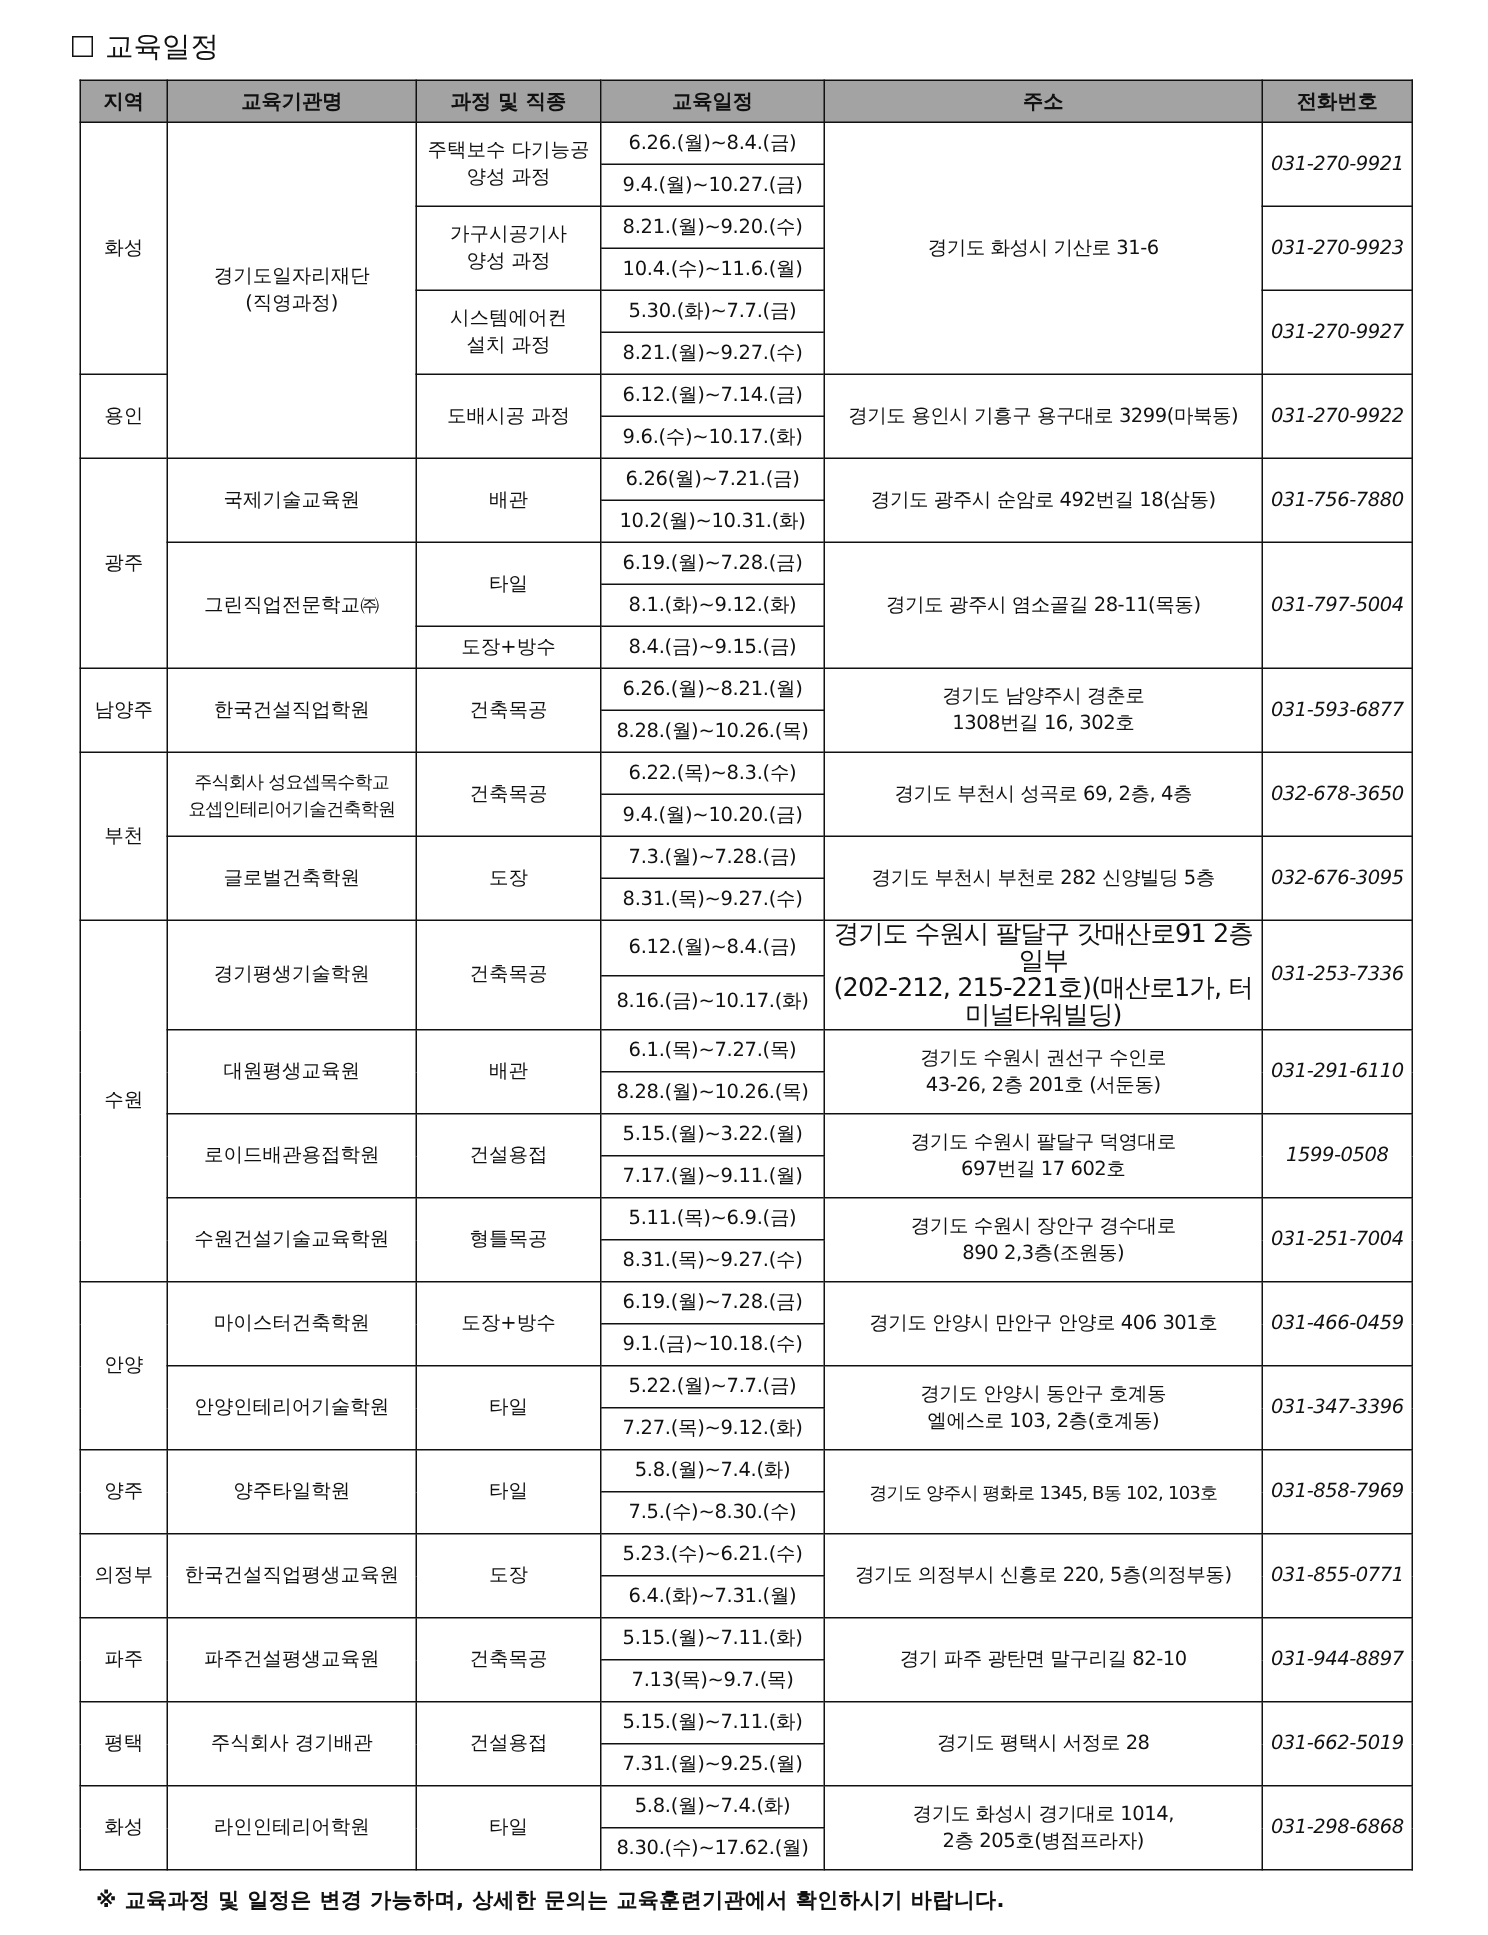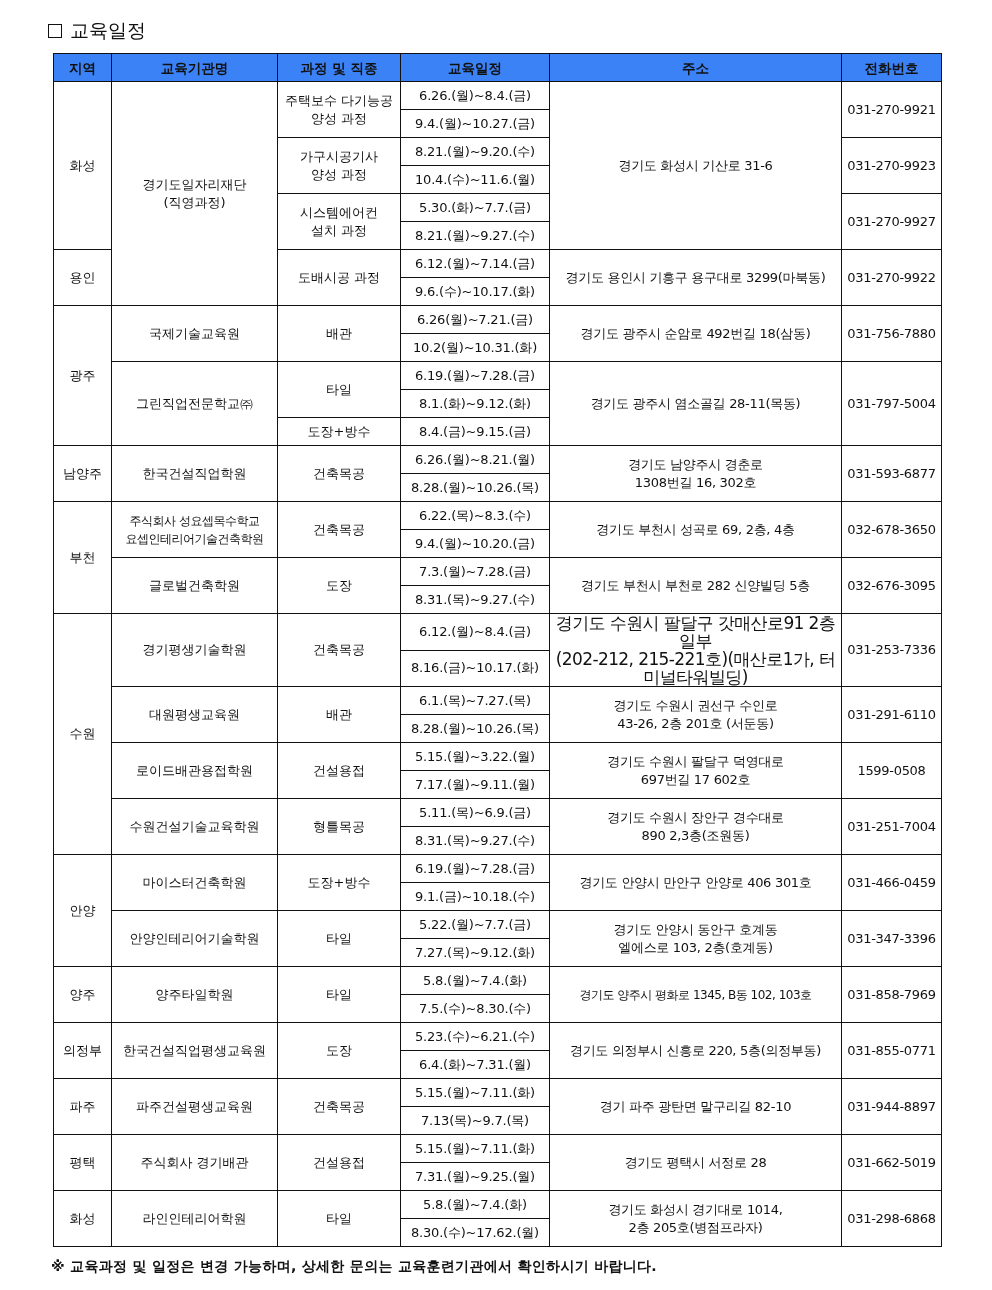--- a/index.html
+++ b/index.html
@@ -1,27 +1,27 @@
 <!DOCTYPE html>
 <html><head>
 <meta charset="utf-8">
 <style>
   html, body { margin:0; padding:0; background:#ffffff; }
   body { width:992px; height:1290px; position:relative; font-family:"DejaVu Sans", sans-serif; color:#111; }
   .title { position:absolute; left:48px; top:18px; font-size:19px; display:flex; align-items:center; gap:8px; }
   .title .box { display:inline-block; width:14px; height:14px; border:1.5px solid #111; box-sizing:border-box; }
   table.sched { position:absolute; left:53px; top:53px; border-collapse:collapse; table-layout:fixed; width:888px; }
   table.sched th, table.sched td { border:1px solid #111; text-align:center; vertical-align:middle; padding:0 2px; font-size:13px; line-height:18px; }
-  table.sched th { background:#3b82f6; font-weight:bold; height:27px; font-size:13.5px; }
+  table.sched th { background:#a3a3a3; font-weight:bold; height:27px; font-size:13.5px; }
   table.sched td { height:27px; }
   td.date { font-size:12.5px; letter-spacing:-0.2px;margin-left:14px; }
   td.addr { font-size:12.5px; letter-spacing:-0.3px; }
-  td.phone { font-size:12.5px; letter-spacing:-0.3px; }
+  td.phone { font-size:12.5px; letter-spacing:-0.3px;font-style:italic; }
   .ml { white-space:pre-line; }
-  .note { position:absolute; left:51px; top:1258px; font-size:14px; font-weight:bold; letter-spacing:0.3px; }
+  .note { position:absolute; left:64px; top:1258px; font-size:14px; font-weight:bold; letter-spacing:0.3px; }
 </style>
 </head>
 <body>
 
 <div class="title">
   <span class="box"></span>
   <span>교육일정</span>
 </div>
 
 <table class="sched">

